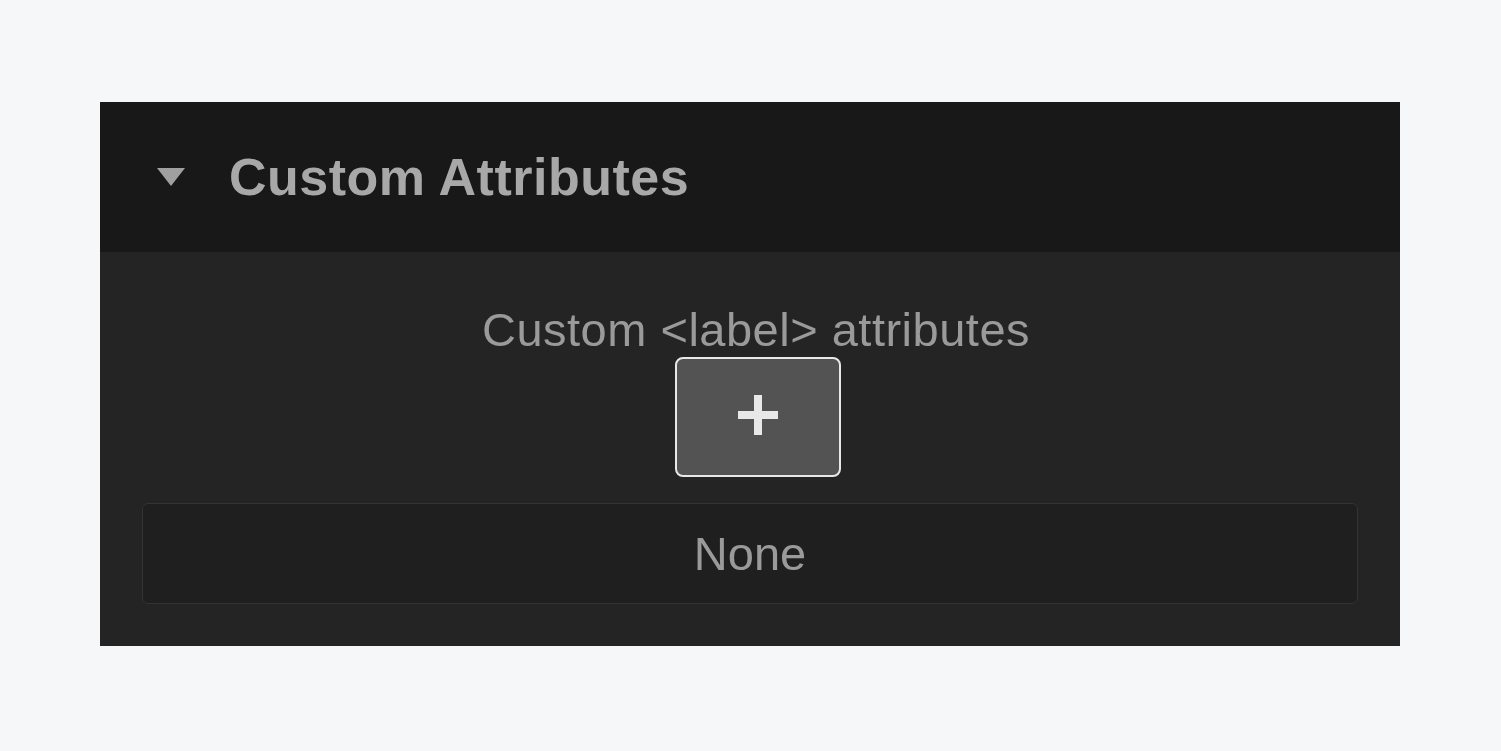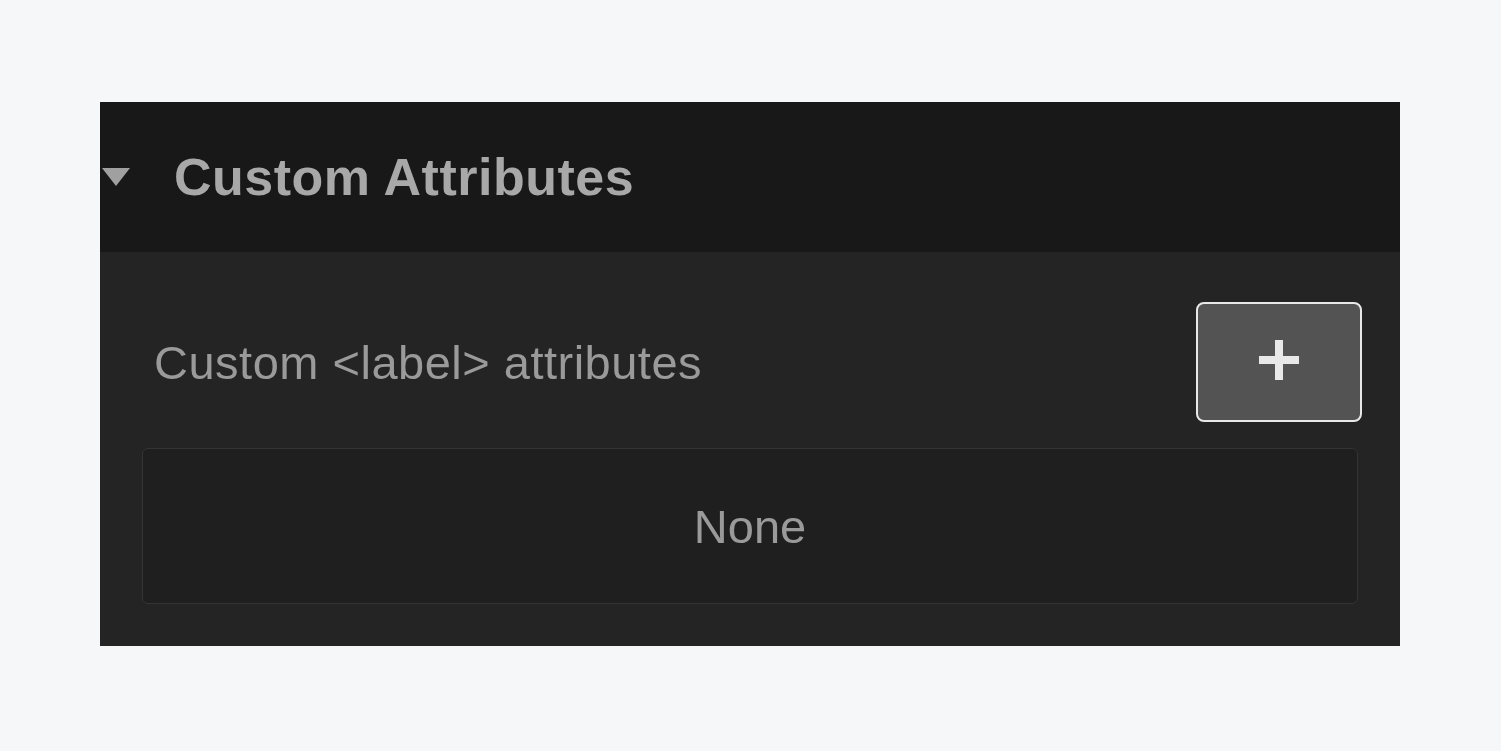--- a/index.html
+++ b/index.html
@@ -24,20 +24,21 @@
       height: 544px;
       background: #242424;
       display: flex;
       flex-direction: column;
     }
     .section-header {
       height: 150px;
       background: #181818;
       display: flex;
       align-items: center;
+      padding-left: 55px;
       gap: 42px;
     }
     .chevron {
       display: inline-flex;
       align-items: center;
       justify-content: center;
       color: #a0a0a0;
     }
     .chevron svg {
       width: 32px;
@@ -53,20 +54,21 @@
       flex: 1;
       padding: 32px 42px 42px 42px;
       display: flex;
       flex-direction: column;
     }
     .row {
       display: flex;
       align-items: center;
       justify-content: space-between;
       padding: 18px 0 22px 12px;
+      flex-direction: column;
     }
     .row-label {
       color: #9a9a9a;
       font-size: 47px;
       font-weight: 400;
       letter-spacing: 0.5px;
     }
     .add-button {
       width: 166px;
       height: 120px;

